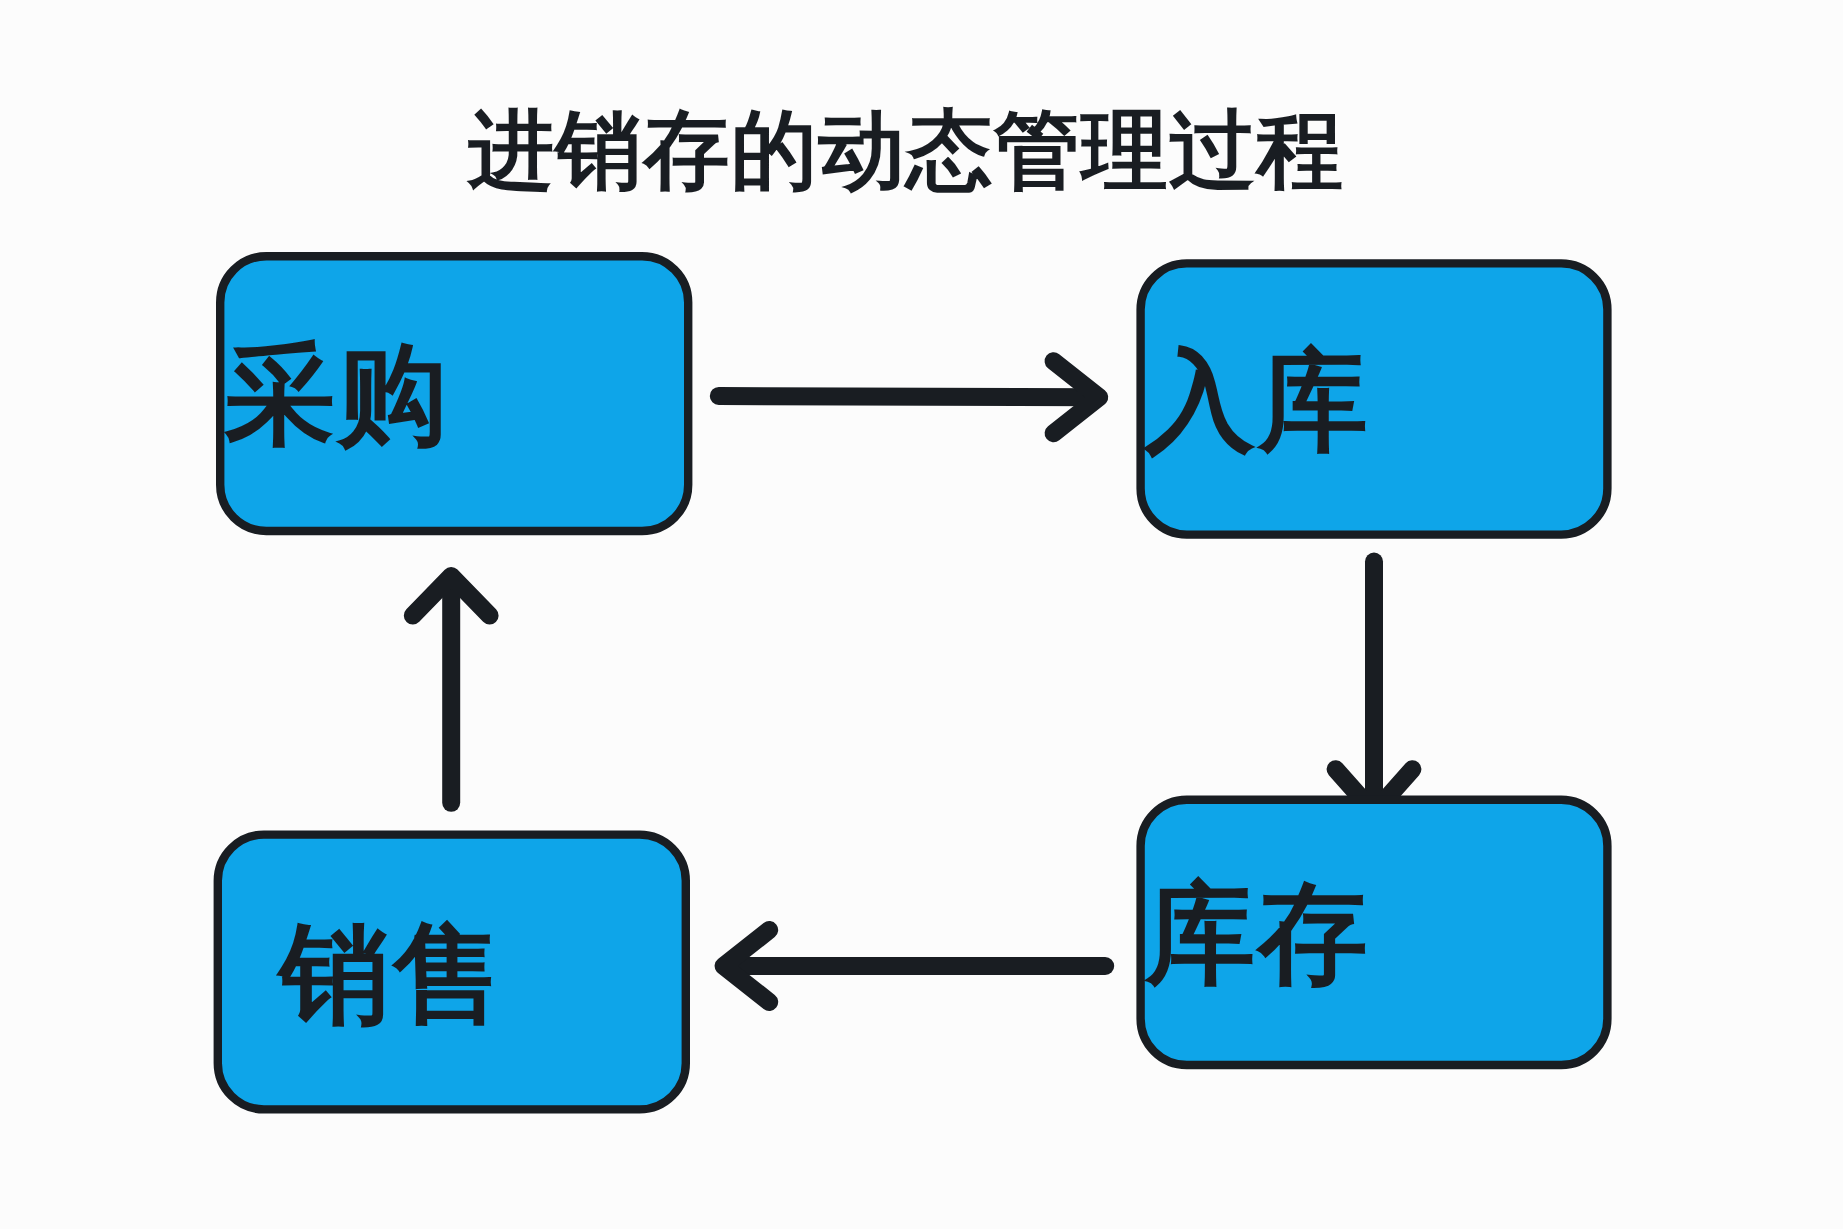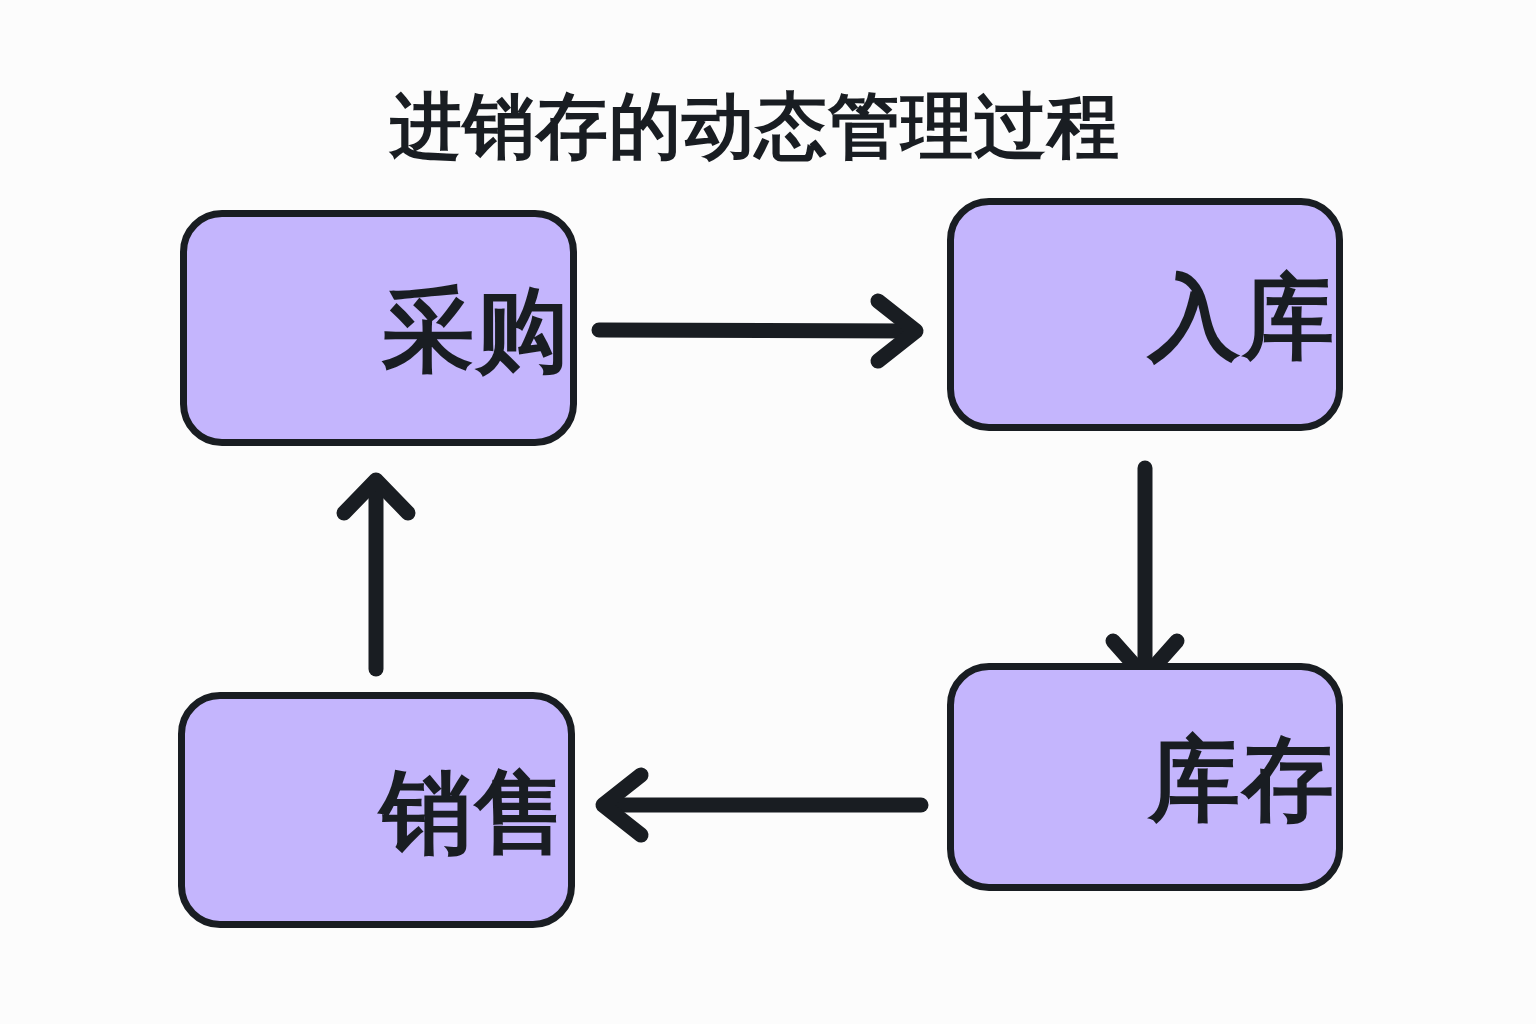--- a/index.html
+++ b/index.html
@@ -32,39 +32,39 @@
     line-height: 1.05;
     color: #1b1f24;
     letter-spacing: 1px;
     white-space: nowrap;
     margin-top: 47px;
   }
   
   .flow-node {
     position: absolute;
     box-sizing: border-box;
-    background: #c4b5fd;
+    background: #0ea5e9;
     border: 7px solid #191d22;
     border-radius: 42px;
     display: flex;
     align-items: center;
-    justify-content: flex-end;
+    justify-content: flex-start;
   }
   .flow-node-label {
     font-size: 92px;
     font-weight: bold;
     color: #191d22;
     line-height: 1;
     letter-spacing: 2px;
     white-space: nowrap;
     position: relative;
     top: 2px;
   }
   #node-purchase  { left: 180px; top: 210px; width: 397px; height: 236px; }
-  #node-inbound   { left: 947px; top: 198px; width: 396px; height: 233px; }
+  #node-inbound   { left: 947px; top: 216px; width: 396px; height: 233px; }
   #node-sales     { left: 178px; top: 692px; width: 397px; height: 236px; padding-left: 48px; }
   #node-inventory { left: 947px; top: 663px; width: 396px; height: 228px; }
 
   
   #arrow-layer {
     position: absolute;
     left: 0;
     top: 0;
     width: 1536px;
     height: 1024px;

